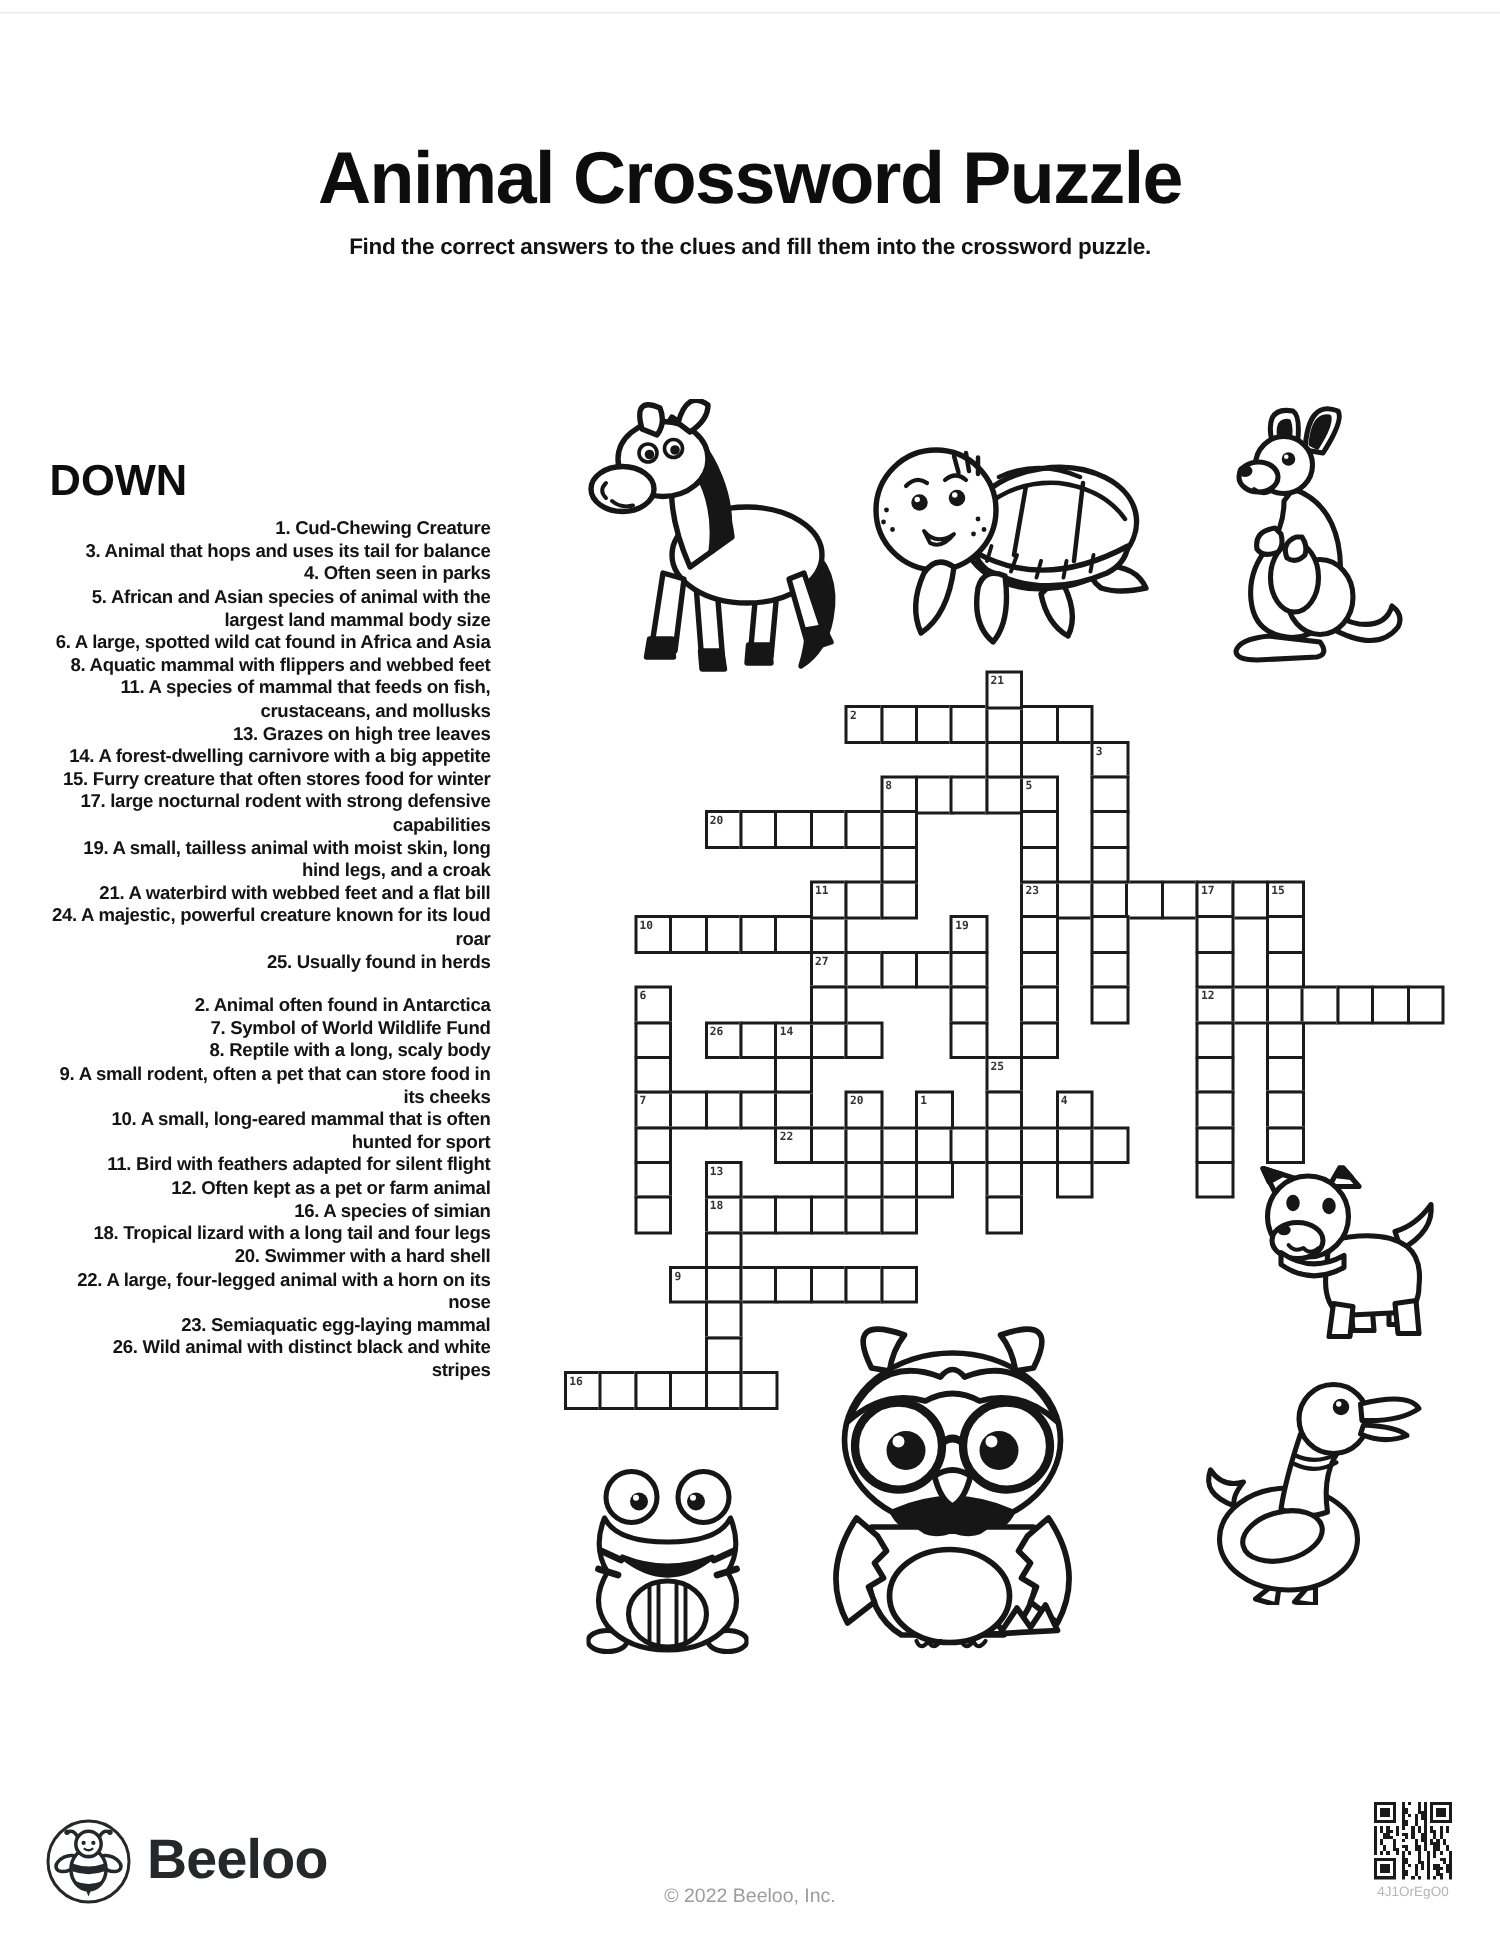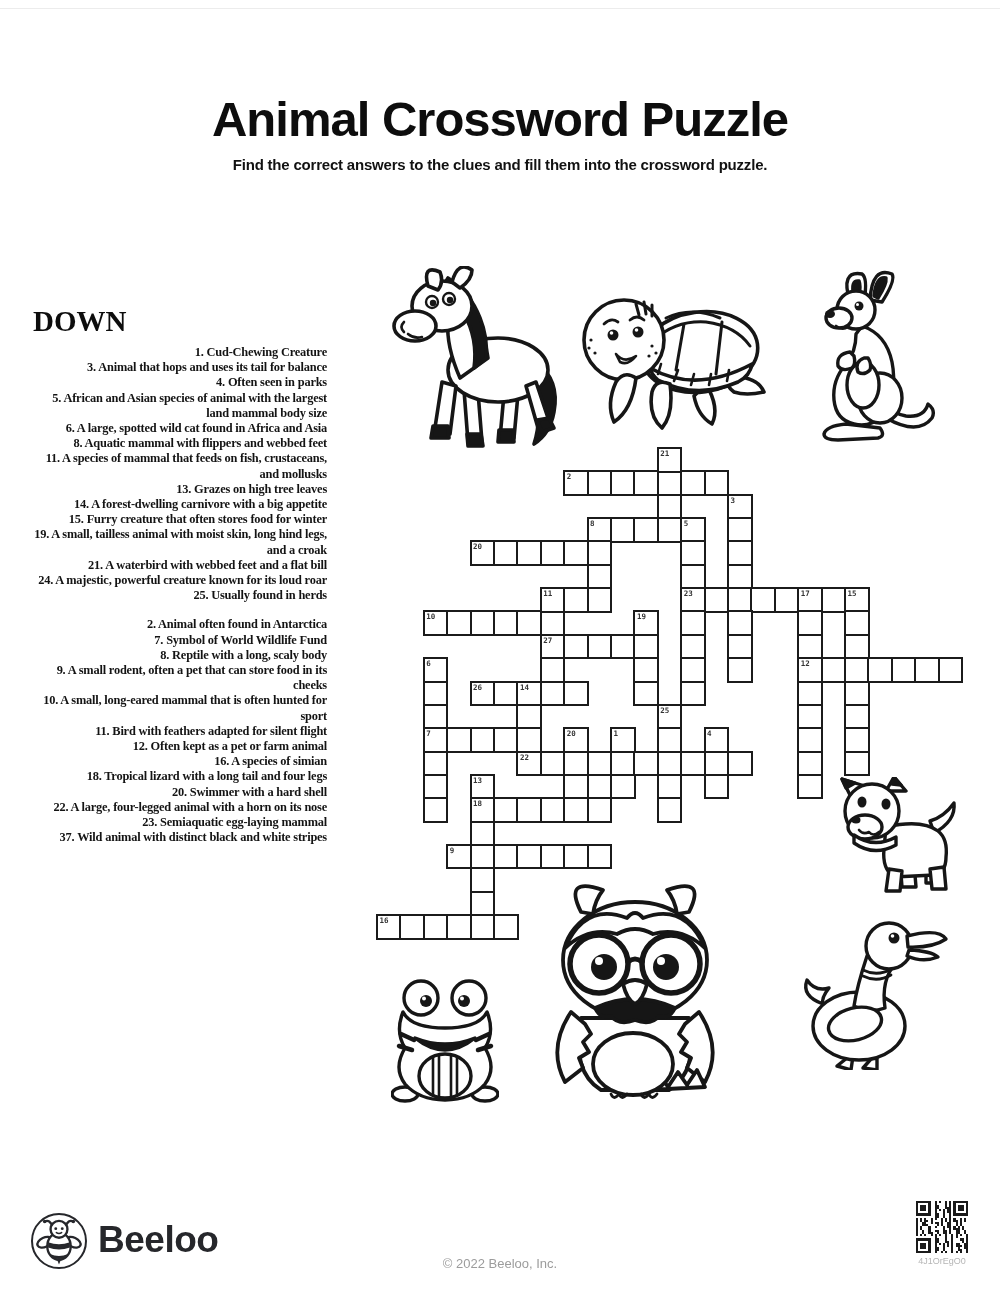--- a/index.html
+++ b/index.html
@@ -10,21 +10,21 @@
   .hairline{position:absolute;left:0;top:8px;width:100%;height:1px;background:#ececec;}
   .title{
     position:absolute;top:58px;left:0;width:100%;text-align:center;
     font-size:49px;font-weight:900;letter-spacing:-1px;color:#0d0d0d;
     font-family:"Liberation Sans",sans-serif;
   }
   .subtitle{
     position:absolute;top:141px;left:0;width:100%;text-align:center;
     font-size:15px;font-weight:bold;color:#121212;letter-spacing:-0.2px;
   }
-  .clues{position:absolute;left:33px;top:305px;width:294px;font-family:Liberation Serif, serif;}
+  .clues{position:absolute;left:33px;top:305px;width:294px;}
   .clues h2{margin:0 0 7px 0;font-size:29px;font-weight:900;letter-spacing:0;color:#0d0d0d;}
   .clues .across-sec{margin-top:14px;}
   .clues ol{list-style:none;margin:0;padding:0;text-align:right;}
   .clues li{
     font-size:12.4px;font-weight:bold;line-height:15.2px;color:#141414;
     padding-left:21px;text-indent:-21px;letter-spacing:-0.2px;
   }
   .clues li b{font-weight:bold;}
   #grid{position:absolute;left:376px;top:447px;width:586px;height:492px;}
   .cell{
@@ -61,41 +61,42 @@
         <li><b>1. </b>Cud-Chewing Creature</li>
         <li><b>3. </b>Animal that hops and uses its tail for balance</li>
         <li><b>4. </b>Often seen in parks</li>
         <li><b>5. </b>African and Asian species of animal with the largest land mammal body size</li>
         <li><b>6. </b>A large, spotted wild cat found in Africa and Asia</li>
         <li><b>8. </b>Aquatic mammal with flippers and webbed feet</li>
         <li><b>11. </b>A species of mammal that feeds on fish, crustaceans, and mollusks</li>
         <li><b>13. </b>Grazes on high tree leaves</li>
         <li><b>14. </b>A forest-dwelling carnivore with a big appetite</li>
         <li><b>15. </b>Furry creature that often stores food for winter</li>
+        <li><b>17. </b>large nocturnal rodent with strong defensive capabilities</li>
         <li><b>19. </b>A small, tailless animal with moist skin, long hind legs, and a croak</li>
         <li><b>21. </b>A waterbird with webbed feet and a flat bill</li>
         <li><b>24. </b>A majestic, powerful creature known for its loud roar</li>
         <li><b>25. </b>Usually found in herds</li>
       </ol>
   </section>
   <section class="across-sec">
     <ol id="across-list">
         <li><b>2. </b>Animal often found in Antarctica</li>
         <li><b>7. </b>Symbol of World Wildlife Fund</li>
         <li><b>8. </b>Reptile with a long, scaly body</li>
         <li><b>9. </b>A small rodent, often a pet that can store food in its cheeks</li>
         <li><b>10. </b>A small, long-eared mammal that is often hunted for sport</li>
         <li><b>11. </b>Bird with feathers adapted for silent flight</li>
         <li><b>12. </b>Often kept as a pet or farm animal</li>
         <li><b>16. </b>A species of simian</li>
         <li><b>18. </b>Tropical lizard with a long tail and four legs</li>
         <li><b>20. </b>Swimmer with a hard shell</li>
         <li><b>22. </b>A large, four-legged animal with a horn on its nose</li>
         <li><b>23. </b>Semiaquatic egg-laying mammal</li>
-        <li><b>37. </b>Wild animal with distinct black and white stripes</li>
+        <li><b>26. </b>Wild animal with distinct black and white stripes</li>
       </ol>
   </section>
 </aside>
 
 <div id="grid">
     <div class="cell" style="left: 187.2px; top: 23.35px;">
       <span class="num">2</span>
     </div>
     <div class="cell" style="left: 210.6px; top: 23.35px;"></div>
     <div class="cell" style="left: 234px; top: 23.35px;"></div>

